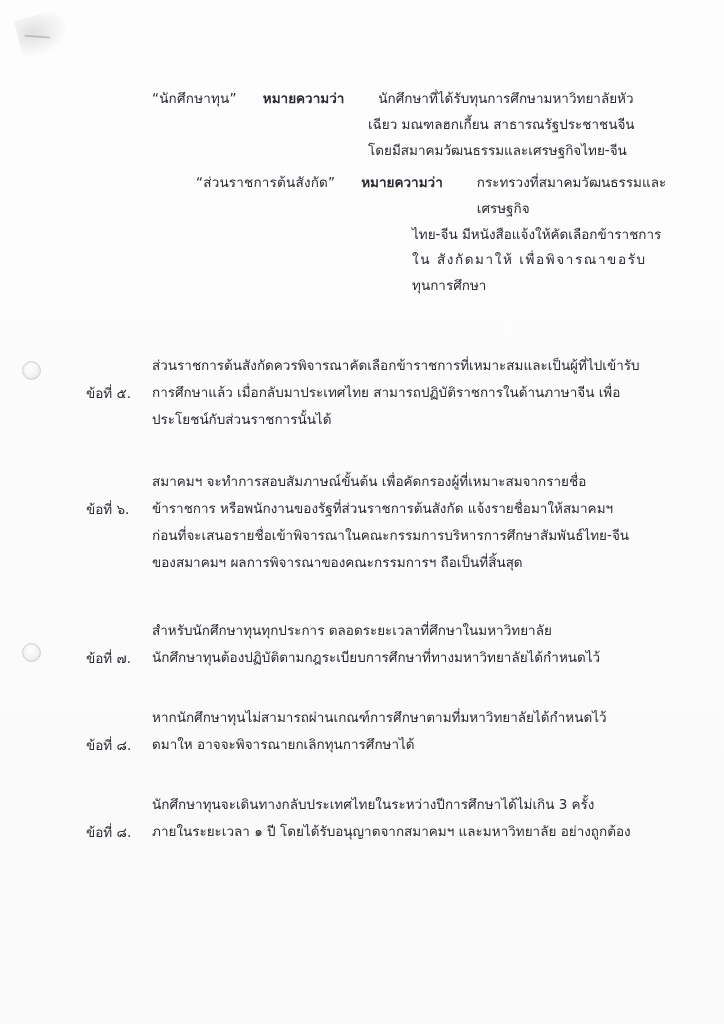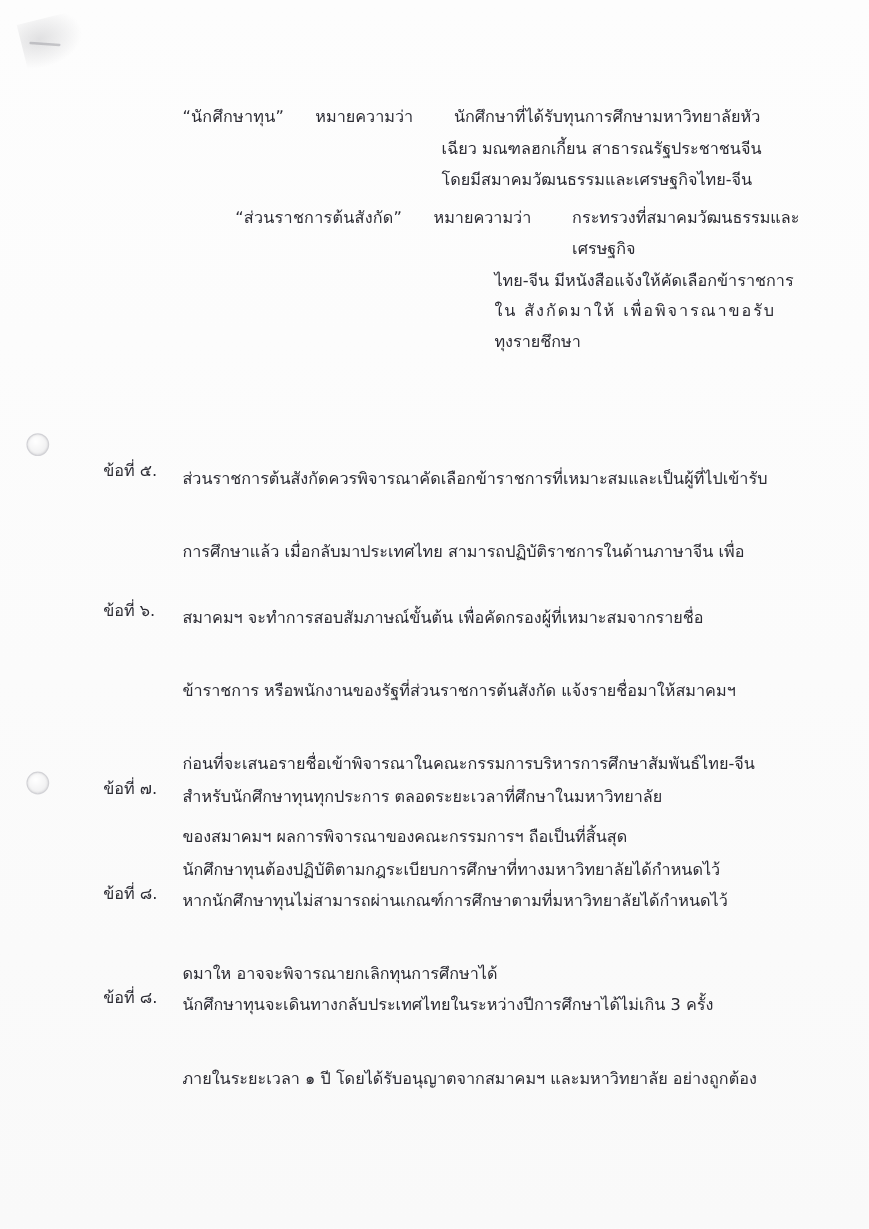--- a/index.html
+++ b/index.html
@@ -82,20 +82,21 @@
   }
   .def-term {
     white-space: nowrap;
     font-size: 13.5px;
     letter-spacing: 0.2px;
   }
   .def-means {
     white-space: nowrap;
     font-size: 13.5px;
     margin-left: 26px;
+    font-weight: bold;
   }
   .def-body {
     font-size: 13.5px;
     line-height: 1.92;
     margin-left: 34px;
     flex: 1;
   }
   .def-cont {
     font-size: 13.5px;
     line-height: 1.92;
@@ -124,21 +125,20 @@
   }
   .clause-text {
     flex: 1;
     font-size: 13.5px;
     line-height: 2.0;
     text-align: left;
   }
   .clause-text .ln {
     display: block;
     white-space: nowrap;
-    margin-top: 34px;
   }
 
   #clause-5 { top: 352px; }
   #clause-6 { top: 468px; }
   #clause-7 { top: 617px; }
   #clause-8 { top: 704px; }
   #clause-9 { top: 791px; }
 </style>
 </head>
 <body>
@@ -163,30 +163,31 @@
       </div>
 
       <div class="def-group def-group-2">
         <div class="def-row">
           <span class="def-term">“ส่วนราชการต้นสังกัด”</span>
           <span class="def-means">หมายความว่า</span>
           <span class="def-body">กระทรวงที่สมาคมวัฒนธรรมและเศรษฐกิจ</span>
         </div>
         <div class="def-cont">ไทย-จีน มีหนังสือแจ้งให้คัดเลือกข้าราชการ</div>
         <div class="def-cont spaced">ใน สังกัดมาให้ เพื่อพิจารณาขอรับ</div>
-        <div class="def-cont">ทุงรายชึกษา</div>
+        <div class="def-cont">ทุนการศึกษา</div>
       </div>
 
     </div>
 
     <div class="clause" id="clause-5">
       <div class="clause-no">ข้อที่ ๕.</div>
       <div class="clause-text">
         <span class="ln">ส่วนราชการต้นสังกัดควรพิจารณาคัดเลือกข้าราชการที่เหมาะสมและเป็นผู้ที่ไปเข้ารับ</span>
         <span class="ln">การศึกษาแล้ว เมื่อกลับมาประเทศไทย สามารถปฏิบัติราชการในด้านภาษาจีน เพื่อ</span>
+        <span class="ln">ประโยชน์กับส่วนราชการนั้นได้</span>
       </div>
     </div>
 
     <div class="clause" id="clause-6">
       <div class="clause-no">ข้อที่ ๖.</div>
       <div class="clause-text">
         <span class="ln">สมาคมฯ จะทำการสอบสัมภาษณ์ขั้นต้น เพื่อคัดกรองผู้ที่เหมาะสมจากรายชื่อ</span>
         <span class="ln">ข้าราชการ หรือพนักงานของรัฐที่ส่วนราชการต้นสังกัด แจ้งรายชื่อมาให้สมาคมฯ</span>
         <span class="ln">ก่อนที่จะเสนอรายชื่อเข้าพิจารณาในคณะกรรมการบริหารการศึกษาสัมพันธ์ไทย-จีน</span>
         <span class="ln">ของสมาคมฯ ผลการพิจารณาของคณะกรรมการฯ ถือเป็นที่สิ้นสุด</span>

